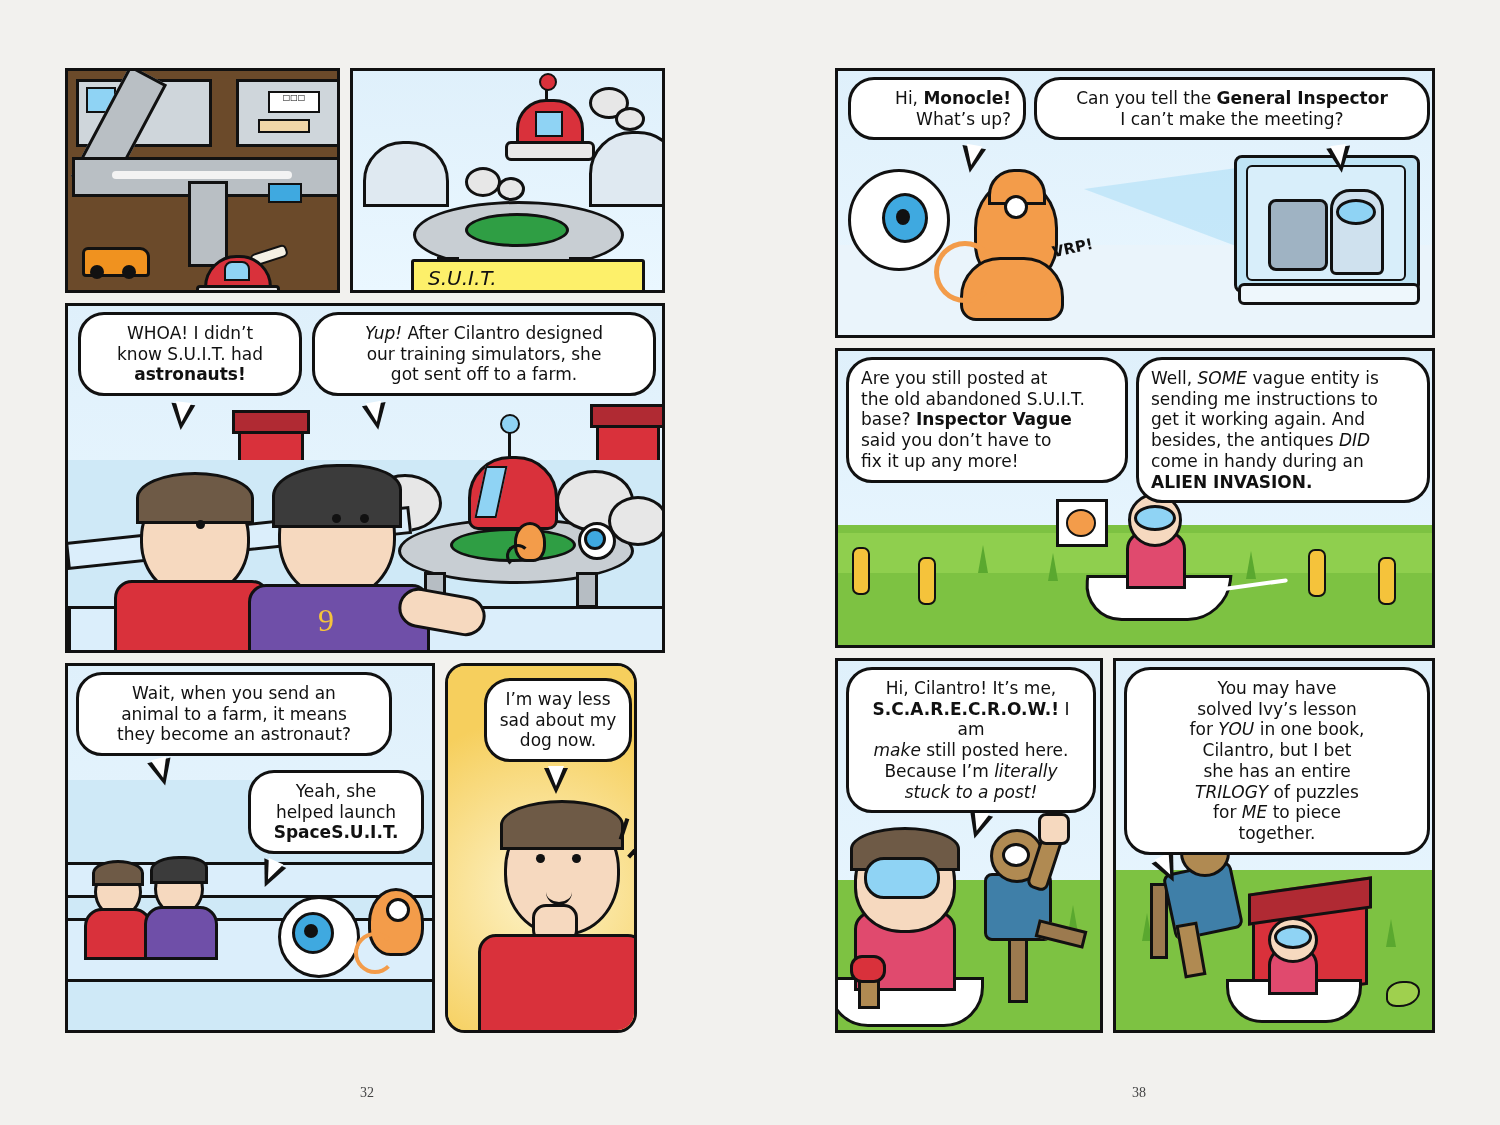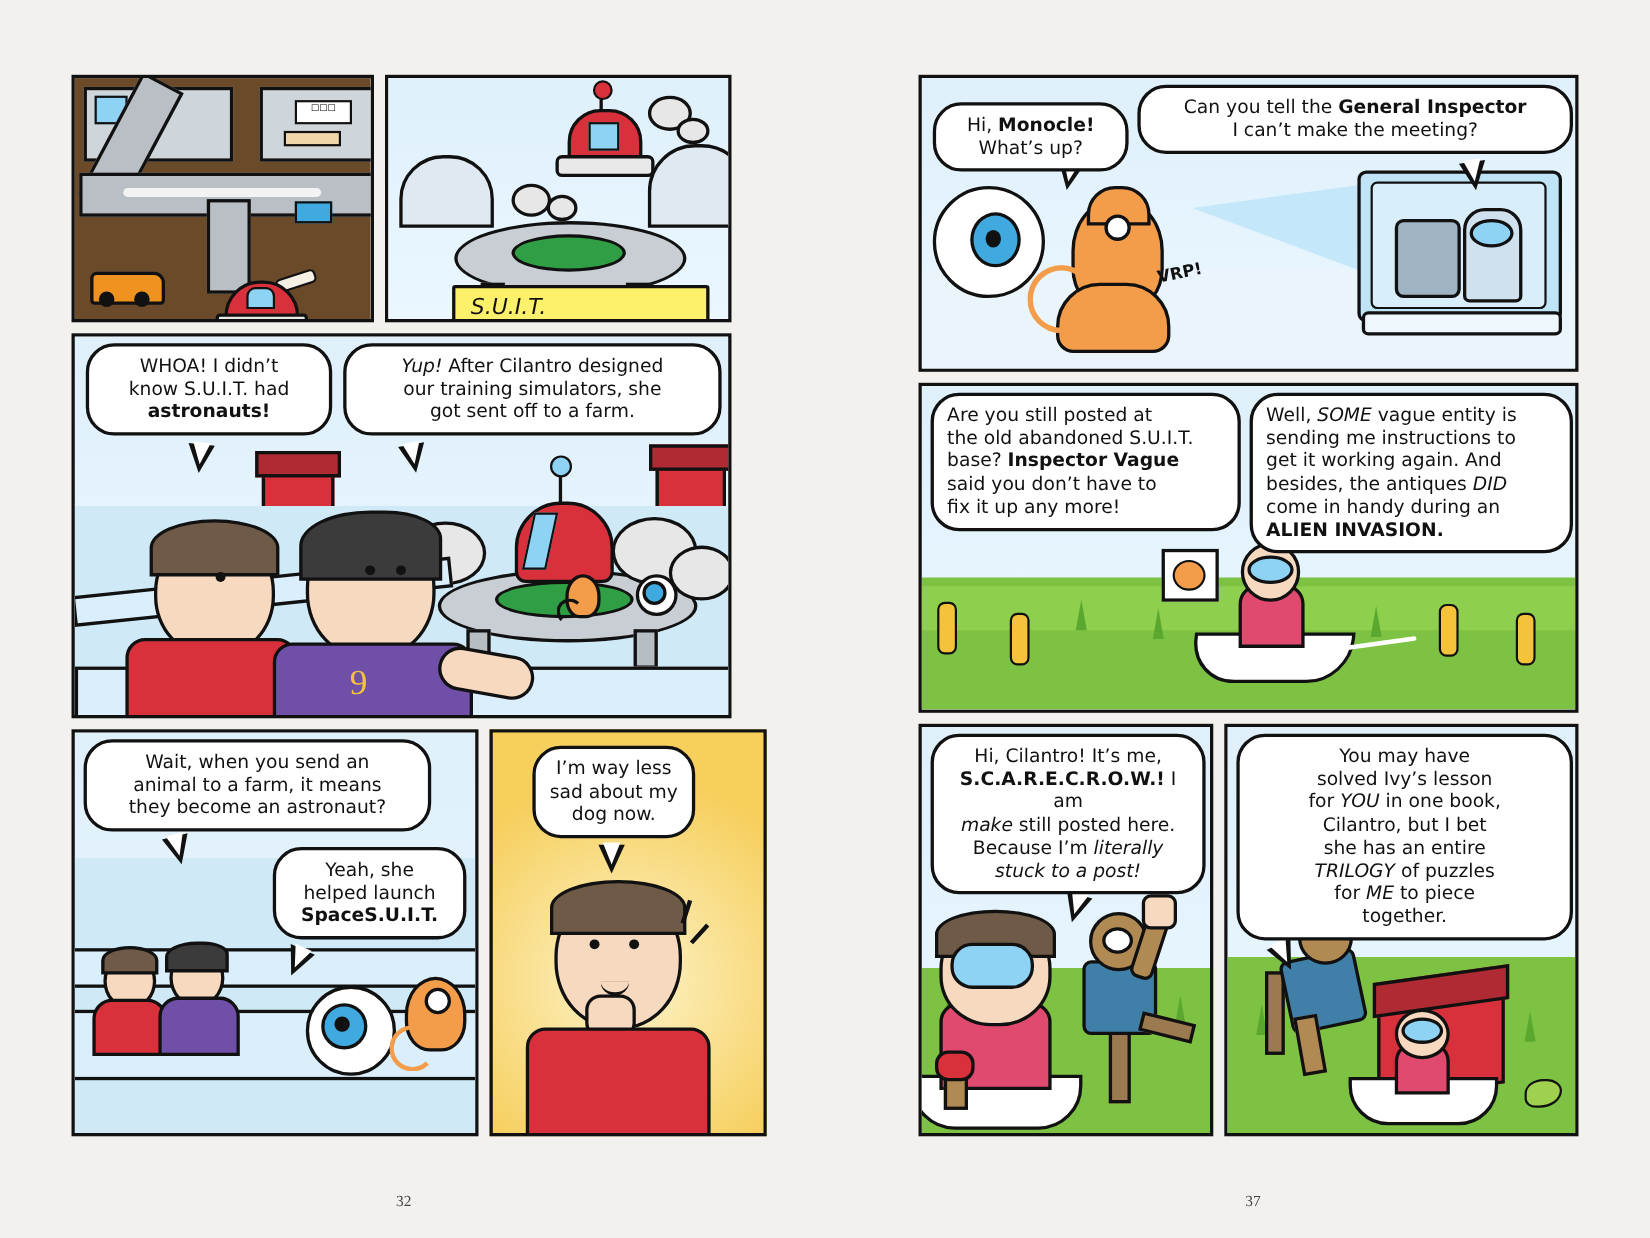--- a/index.html
+++ b/index.html
@@ -245,21 +245,21 @@
       <div class="bubble" style="left:8px;top:6px;width:316px;">
         <span>Wait, when you send an<br>animal to a farm, it means<br>they become an astronaut?</span>
       </div>
       <div class="tail" style="left:82px;top:94px;transform:rotate(-14deg);"></div>
       <div class="bubble" style="left:180px;top:104px;width:176px;">
         <span>Yeah, she<br>helped launch<br><b>SpaceS.U.I.T.</b></span>
       </div>
       <div class="tail" style="left:190px;top:196px;transform:rotate(24deg);"></div>
     </div>
 
-    <div class="panel" style="left:445px;top:663px;width:252px;height:370px;background:#f7d66b;">
+    <div class="panel" style="left:445px;top:663px;width:192px;height:370px;background:#f7d66b;border-radius:20px;">
       <div style="position:absolute;inset:0;background:radial-gradient(circle at 50% 62%, #fdf3c9 0%, #f6cf5d 72%);"></div>
       <div class="head-skin" style="left:56px;top:142px;width:110px;height:122px;border-radius:48%;"></div>
       <div class="hair" style="left:52px;top:134px;width:118px;height:44px;"></div>
       <div style="position:absolute;left:88px;top:188px;width:9px;height:9px;background:#111;border-radius:50%;"></div>
       <div style="position:absolute;left:124px;top:188px;width:9px;height:9px;background:#111;border-radius:50%;"></div>
       <div style="position:absolute;left:98px;top:226px;width:26px;height:10px;border-bottom:3px solid #111;border-radius:0 0 16px 16px;"></div>
       <div style="position:absolute;left:84px;top:238px;width:40px;height:34px;background:#f6d9bf;border:3px solid #111;border-radius:14px;"></div>
       <div class="body-red" style="left:30px;top:268px;width:162px;height:104px;"></div>
       <div style="position:absolute;left:174px;top:152px;width:4px;height:22px;background:#111;transform:rotate(18deg);"></div>
       <div style="position:absolute;left:186px;top:172px;width:4px;height:22px;background:#111;transform:rotate(42deg);"></div>
@@ -291,21 +291,21 @@
 
       <div style="position:absolute;left:246px;top:96px;width:0;height:0;border-top:22px solid transparent;border-bottom:60px solid transparent;border-right:160px solid rgba(170,220,245,0.55);"></div>
 
       <div class="screen-blue" style="left:396px;top:84px;width:180px;height:132px;border-radius:8px;"></div>
       <div style="position:absolute;left:408px;top:94px;width:156px;height:112px;background:#d8eefa;border:2px solid #111;border-radius:6px;"></div>
       <div style="position:absolute;left:430px;top:128px;width:54px;height:66px;background:#9fb3c3;border:3px solid #111;border-radius:8px;"></div>
       <div style="position:absolute;left:492px;top:118px;width:48px;height:80px;background:#cfe1ee;border:3px solid #111;border-radius:20px 20px 6px 6px;"></div>
       <div class="goggle" style="left:498px;top:128px;width:34px;height:20px;"></div>
       <div style="position:absolute;left:400px;top:212px;width:176px;height:16px;background:#eef7fc;border:3px solid #111;border-radius:6px;"></div>
 
-      <div class="bubble" style="left:10px;top:22px;width:178px;">
+      <div class="bubble" style="left:10px;top:6px;width:178px;text-align:right;">
         <span>Hi, <b>Monocle!</b><br>What’s up?</span>
       </div>
       <div class="tail" style="left:122px;top:76px;transform:rotate(10deg);"></div>
       <div class="bubble" style="left:196px;top:6px;width:396px;">
         <span>Can you tell the <b>General Inspector</b><br>I can’t make the meeting?</span>
       </div>
       <div class="tail" style="left:490px;top:76px;transform:rotate(-8deg);"></div>
     </div>
 
     <div class="panel" style="left:85px;top:348px;width:600px;height:300px;">
@@ -383,16 +383,16 @@
       <div class="body-pink" style="left:152px;top:286px;width:44px;height:42px;"></div>
       <div class="head-skin" style="left:152px;top:256px;width:44px;height:40px;"></div>
       <div class="goggle" style="left:158px;top:264px;width:32px;height:18px;"></div>
 
       <div class="bubble" style="left:8px;top:6px;width:306px;">
         <span>You may have<br>solved Ivy’s lesson<br>for <i>YOU</i> in one book,<br>Cilantro, but I bet<br>she has an entire<br><i>TRILOGY</i> of puzzles<br>for <i>ME</i> to piece<br>together.</span>
       </div>
       <div class="tail" style="left:40px;top:196px;transform:rotate(-26deg);"></div>
     </div>
 
-    <div class="pagenum" style="left:382px;top:1085px;">37</div>
+    <div class="pagenum" style="left:382px;top:1085px;">38</div>
   </div>
 
 </div>
 
 </body></html>

